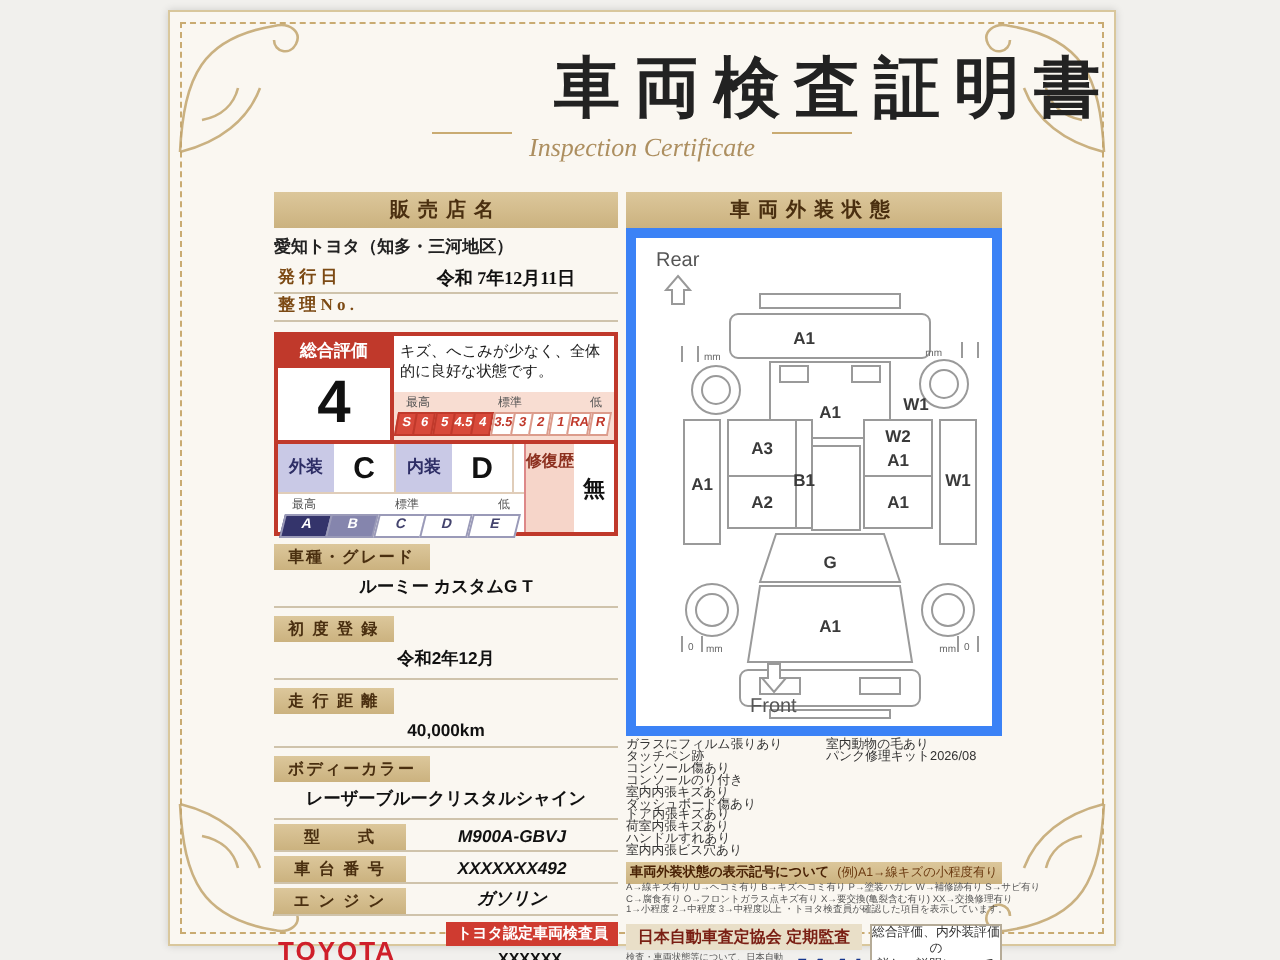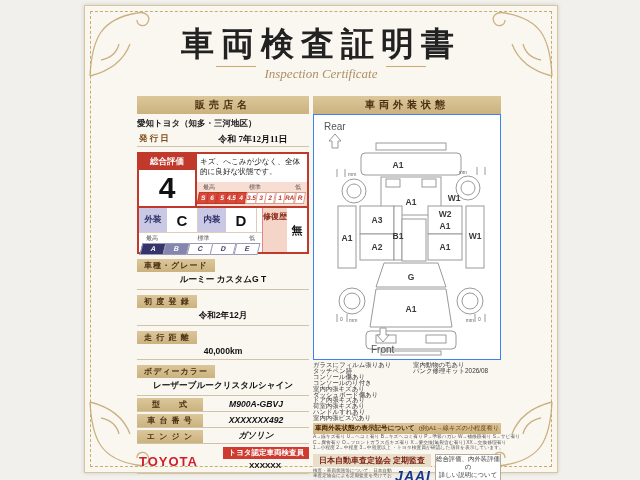--- a/index.html
+++ b/index.html
@@ -6,21 +6,21 @@
   .stage{position:relative;width:640px;height:480px;background:#f1f0ed;font-family:"Liberation Sans",sans-serif;overflow:hidden;}
   .paper{position:absolute;left:84px;top:5px;width:472px;height:466px;background:#faf7f1;
          border:1px solid #d9c79c;box-shadow:0 0 4px rgba(0,0,0,.15);}
   .paper::before{content:"";position:absolute;inset:5px;border:1px dashed #c9ab72;pointer-events:none;}
   .corner{position:absolute;width:70px;height:70px;opacity:.85;pointer-events:none;}
   .corner.tl{left:2px;top:2px;}
   .corner.tr{right:2px;top:2px;transform:scaleX(-1);}
   .corner.bl{left:2px;bottom:2px;transform:scaleY(-1);}
   .corner.br{right:2px;bottom:2px;transform:scale(-1,-1);}
 
-  .title{position:absolute;left:0;top:16px;width:100%;text-align:center;
+  .title{position:absolute;left:0;top:16px;width:100%;text-align:right;
          font-family:"Liberation Serif",serif;font-weight:bold;font-size:33px;letter-spacing:7px;color:#222;}
   .subtitle{position:absolute;left:0;top:60px;width:100%;display:flex;align-items:flex-start;justify-content:center;gap:8px;}
   .subtitle .txt{font-family:"Liberation Serif",serif;font-style:italic;font-size:13px;color:#ad8f60;}
   .subtitle .dash{width:40px;border-top:1px solid #c9ab72;position:relative;}
 
   .col{position:absolute;top:90px;}
   .col-l{left:52px;width:172px;}
   .col-r{left:228px;width:188px;}
 
   .bar{background:linear-gradient(#dcc79b,#cbb27f);color:#4a2f10;font-weight:bold;font-size:10px;
@@ -67,21 +67,21 @@
   .inline-row .chip{margin:0;width:52px;text-align:center;}
   .inline-row .v{flex:1;text-align:center;font-weight:bold;font-size:8.6px;color:#111;font-style:italic;}
 
   .toyota-block{position:relative;height:27px;border-bottom:1px solid #cfc3ab;margin-top:2px;}
   .toyota-logo{position:absolute;left:2px;bottom:4px;color:#cf1f2a;font-weight:bold;font-size:13px;letter-spacing:1px;}
   .insp-badge{position:absolute;right:0;top:1px;background:#cf3b30;color:#fff;font-size:7.5px;font-weight:bold;padding:1px 5px;}
   .insp-id{position:absolute;right:28px;bottom:3px;font-size:8px;font-weight:bold;color:#111;}
   .tinytxt{font-size:4.6px;line-height:5.6px;color:#555;flex:1;}
 
   
-  .diagram-box{border:1px solid #3b82f6;background:#fff;height:244px;position:relative;margin-top:0;}
+  .diagram-box{border:5px solid #3b82f6;background:#fff;height:244px;position:relative;margin-top:0;}
   .dir{position:absolute;color:#555;font-size:10px;font-family:"Liberation Sans",sans-serif;}
   .dir.rear{left:10px;top:6px;text-align:center;}
   .dir.front{left:24px;bottom:4px;text-align:center;margin-left:33px;}
   .arrow{display:block;margin:1px auto;}
   .carsvg{position:absolute;left:22px;top:26px;}
   .notes{display:flex;margin-top:2px;}
   .notes .nl{width:100px;}
   .notes .nr{flex:1;}
   .notes div{font-size:6.4px;line-height:5.9px;color:#333;white-space:nowrap;}
   .legend-bar{background:linear-gradient(#dcc79b,#cbb27f);display:flex;gap:4px;padding:1px 2px;margin-top:2px;}
@@ -123,20 +123,24 @@
       <span class="txt">Inspection Certificate</span>
       <span class="dash"></span>
     </div>
 
     <div class="col col-l">
       <div class="bar">販売店名</div>
       <div class="dealer-name">愛知トヨタ（知多・三河地区）</div>
       <div class="kvrow">
         <span class="k">発 行 日</span>
         <span class="v">令和 7年12月11日</span>
+      </div>
+      <div class="kvrow">
+        <span class="k">整 理 N o .</span>
+        <span class="v"></span>
       </div>
 
       <div class="evalbox">
         <div class="ev-top">
           <div class="ev-left">
             <div class="lab">総合評価</div>
             <div class="num">4</div>
           </div>
           <div class="ev-right">
             <div class="ev-comment">キズ、へこみが少なく、全体的に良好な状態です。</div>

